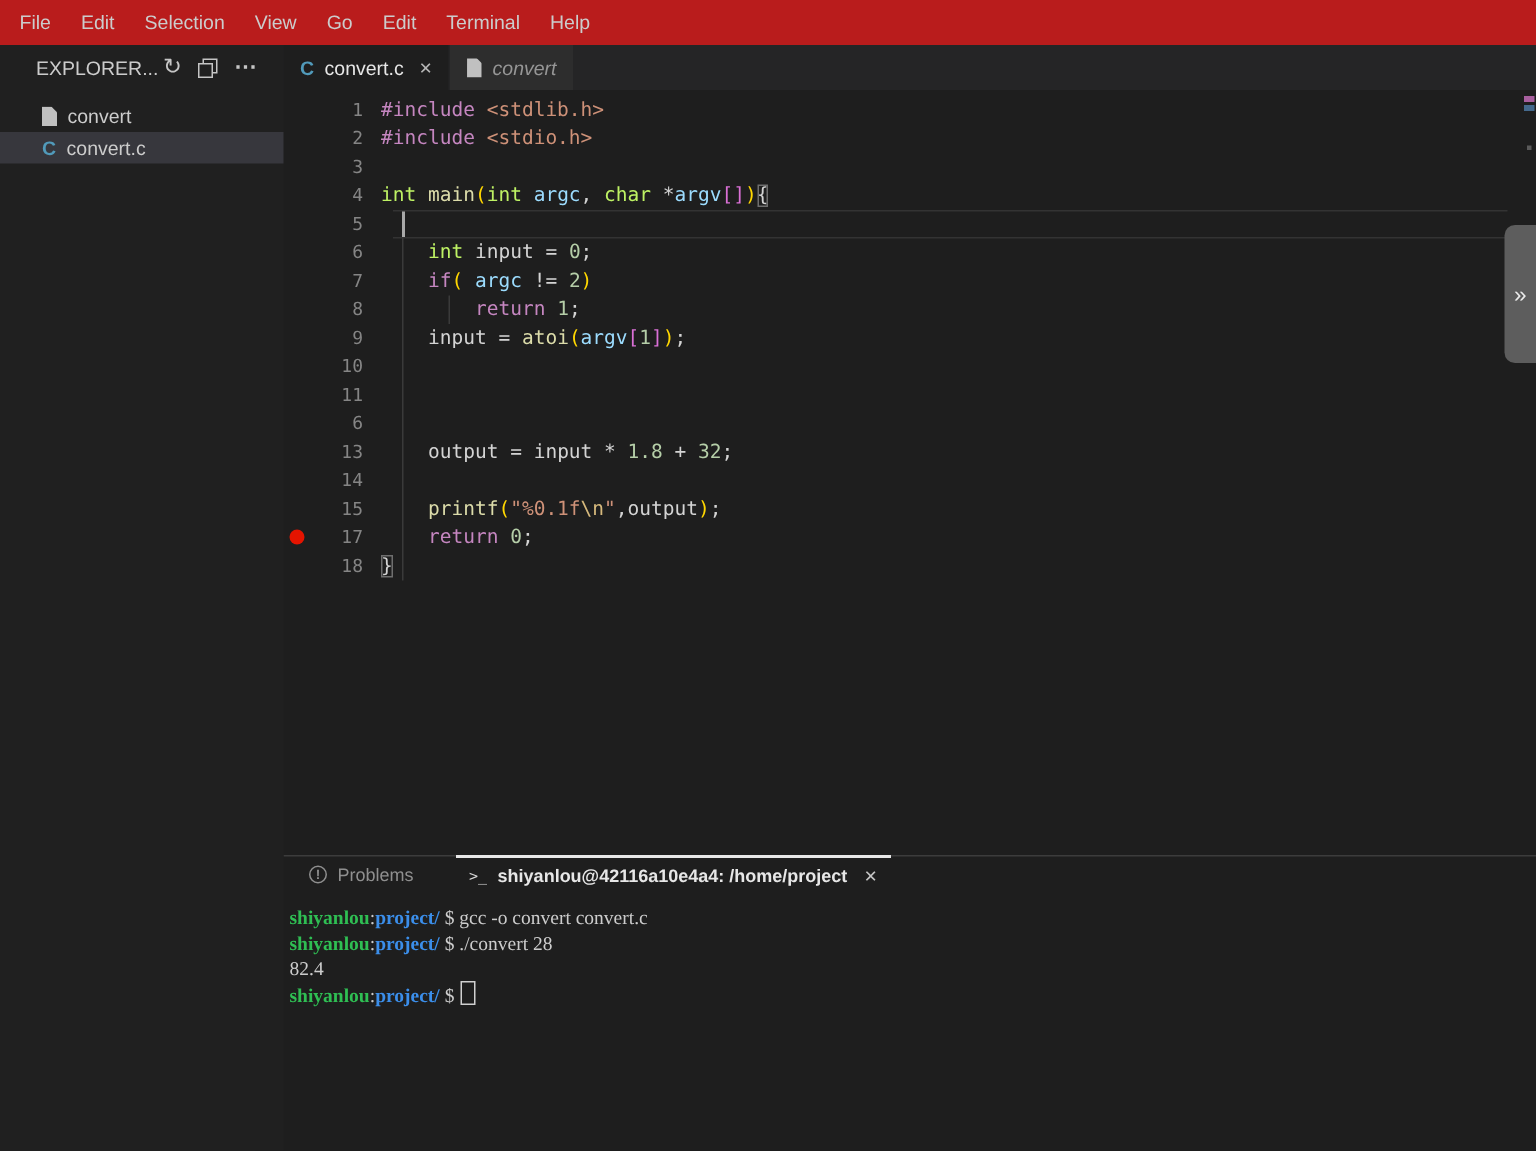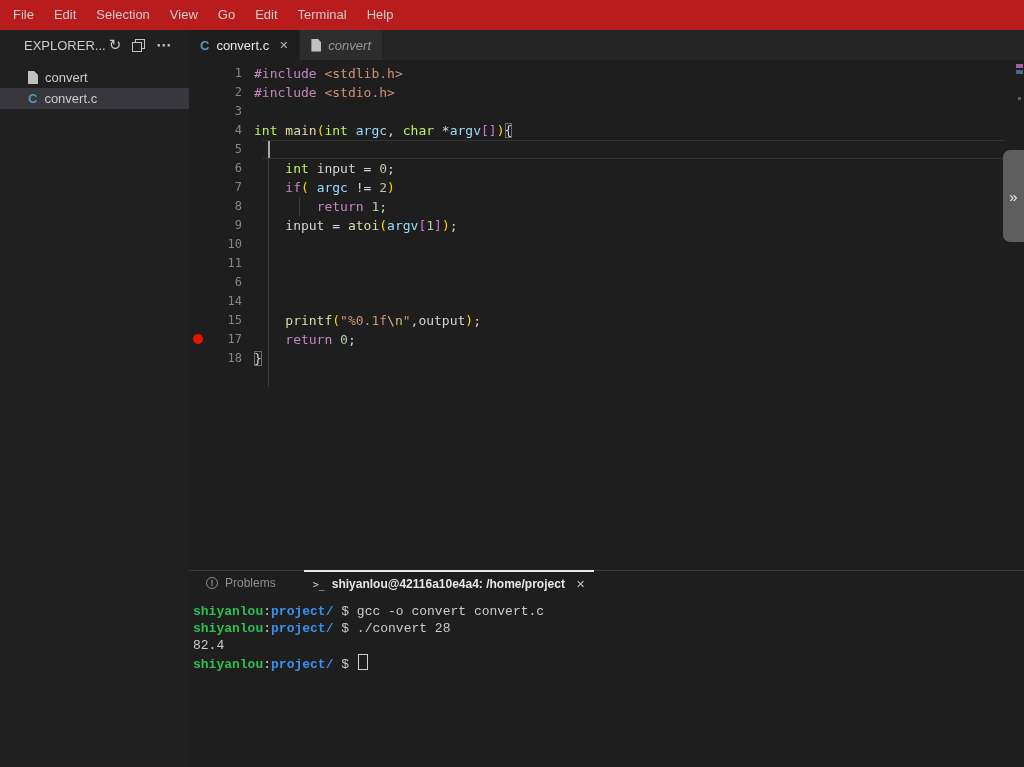--- a/index.html
+++ b/index.html
@@ -72,21 +72,21 @@
   .ptab{display:flex;align-items:center;gap:7px;font-size:12px;cursor:default;white-space:nowrap}
   .ptab-problems{margin-left:7px;padding:0 10px;color:#8f8f8f}
   .excl-circle{width:12px;height:12px;border:1px solid #8f8f8f;border-radius:50%;
     display:flex;align-items:center;justify-content:center;font-size:9px;line-height:9px;
     color:#8f8f8f;box-sizing:border-box;font-weight:bold}
   .ptab-term{margin-left:18px;padding:0 9px;color:#e7e7e7;font-weight:bold;
     border-top:2px solid #e7e7e7;background:#1e1e1e}
   .term-glyph{font-family:"DejaVu Sans Mono",monospace;font-size:10px;font-weight:normal;color:#d7d7d7}
   .ptab-term .close{font-size:11px;color:#c5c5c5;font-weight:normal;margin-left:4px}
   .terminal{position:absolute;left:4px;top:32px;right:4px;bottom:0;
-    font-family:Liberation Mono, monospace;font-size:13px;line-height:17px;color:#cccccc}
+    font-family:Liberation Serif, serif;font-size:13px;line-height:17px;color:#cccccc}
   .tline{white-space:pre}
   .t-user{color:#2fbe53;font-weight:bold}
   .t-dir{color:#3b8eea;font-weight:bold}
   .t-cursor{display:inline-block;width:8px;height:14px;border:1px solid #d0d0d0;
     vertical-align:-2px;margin-left:1px}
 </style>
 </head>
 <body>
 
 <div class="menubar" id="menubar">
@@ -146,20 +146,21 @@
     <div class="row"><span class="ln">3</span><span class="codetext"></span></div>
     <div class="row"><span class="ln">4</span><span class="codetext"><span class="tk-ty">int</span><span class="tk-pl"> </span><span class="tk-fn">main</span><span class="tk-b1">(</span><span class="tk-ty">int</span><span class="tk-pl"> </span><span class="tk-var">argc</span><span class="tk-pl">, </span><span class="tk-ty">char</span><span class="tk-pl"> *</span><span class="tk-var">argv</span><span class="tk-b2">[]</span><span class="tk-b1">)</span><span class="tk-match">{</span></span></div>
     <div class="row cur"><span class="ln">5</span><span class="codetext"></span><span class="caret"></span></div>
     <div class="row"><span class="ln">6</span><span class="codetext"><span>    </span><span class="tk-ty">int</span><span class="tk-pl"> </span><span class="tk-pl">input</span><span class="tk-pl"> = </span><span class="tk-num">0</span><span class="tk-pl">;</span></span></div>
     <div class="row"><span class="ln">7</span><span class="codetext"><span>    </span><span class="tk-kw">if</span><span class="tk-b1">(</span><span class="tk-pl"> </span><span class="tk-var">argc</span><span class="tk-pl"> != </span><span class="tk-num">2</span><span class="tk-b1">)</span></span></div>
     <div class="row"><span class="ln">8</span><span class="codetext"><span>        </span><span class="tk-kw">return</span><span class="tk-pl"> </span><span class="tk-num">1</span><span class="tk-pl">;</span></span></div>
     <div class="row"><span class="ln">9</span><span class="codetext"><span>    </span><span class="tk-pl">input</span><span class="tk-pl"> = </span><span class="tk-fn">atoi</span><span class="tk-b1">(</span><span class="tk-var">argv</span><span class="tk-b2">[</span><span class="tk-num">1</span><span class="tk-b2">]</span><span class="tk-b1">)</span><span class="tk-pl">;</span></span></div>
     <div class="row"><span class="ln">10</span><span class="codetext"></span></div>
     <div class="row"><span class="ln">11</span></div>
     <div class="row"><span class="ln">6</span><span class="codetext"></span></div>
+    <div class="row"><span class="ln">13</span><span class="codetext"><span>    </span><span class="tk-pl">output</span><span class="tk-pl"> = </span><span class="tk-pl">input</span><span class="tk-pl"> * </span><span class="tk-num">1.8</span><span class="tk-pl"> + </span><span class="tk-num">32</span><span class="tk-pl">;</span></span></div>
     <div class="row"><span class="ln">14</span><span class="codetext"></span></div>
     <div class="row"><span class="ln">15</span><span class="codetext"><span>    </span><span class="tk-fn">printf</span><span class="tk-b1">(</span><span class="tk-str">"%0.1f</span><span class="tk-esc">\n</span><span class="tk-str">"</span><span class="tk-pl">,</span><span class="tk-pl">output</span><span class="tk-b1">)</span><span class="tk-pl">;</span></span></div>
     <div class="row"><span class="bp"></span><span class="ln">17</span><span class="codetext"><span>    </span><span class="tk-kw">return</span><span class="tk-pl"> </span><span class="tk-num">0</span><span class="tk-pl">;</span></span></div>
     <div class="row"><span class="ln">18</span><span class="codetext"><span class="tk-match">}</span></span></div>
   </div>
 
 <div class="handle">
   <span>»</span>
 </div>
 

